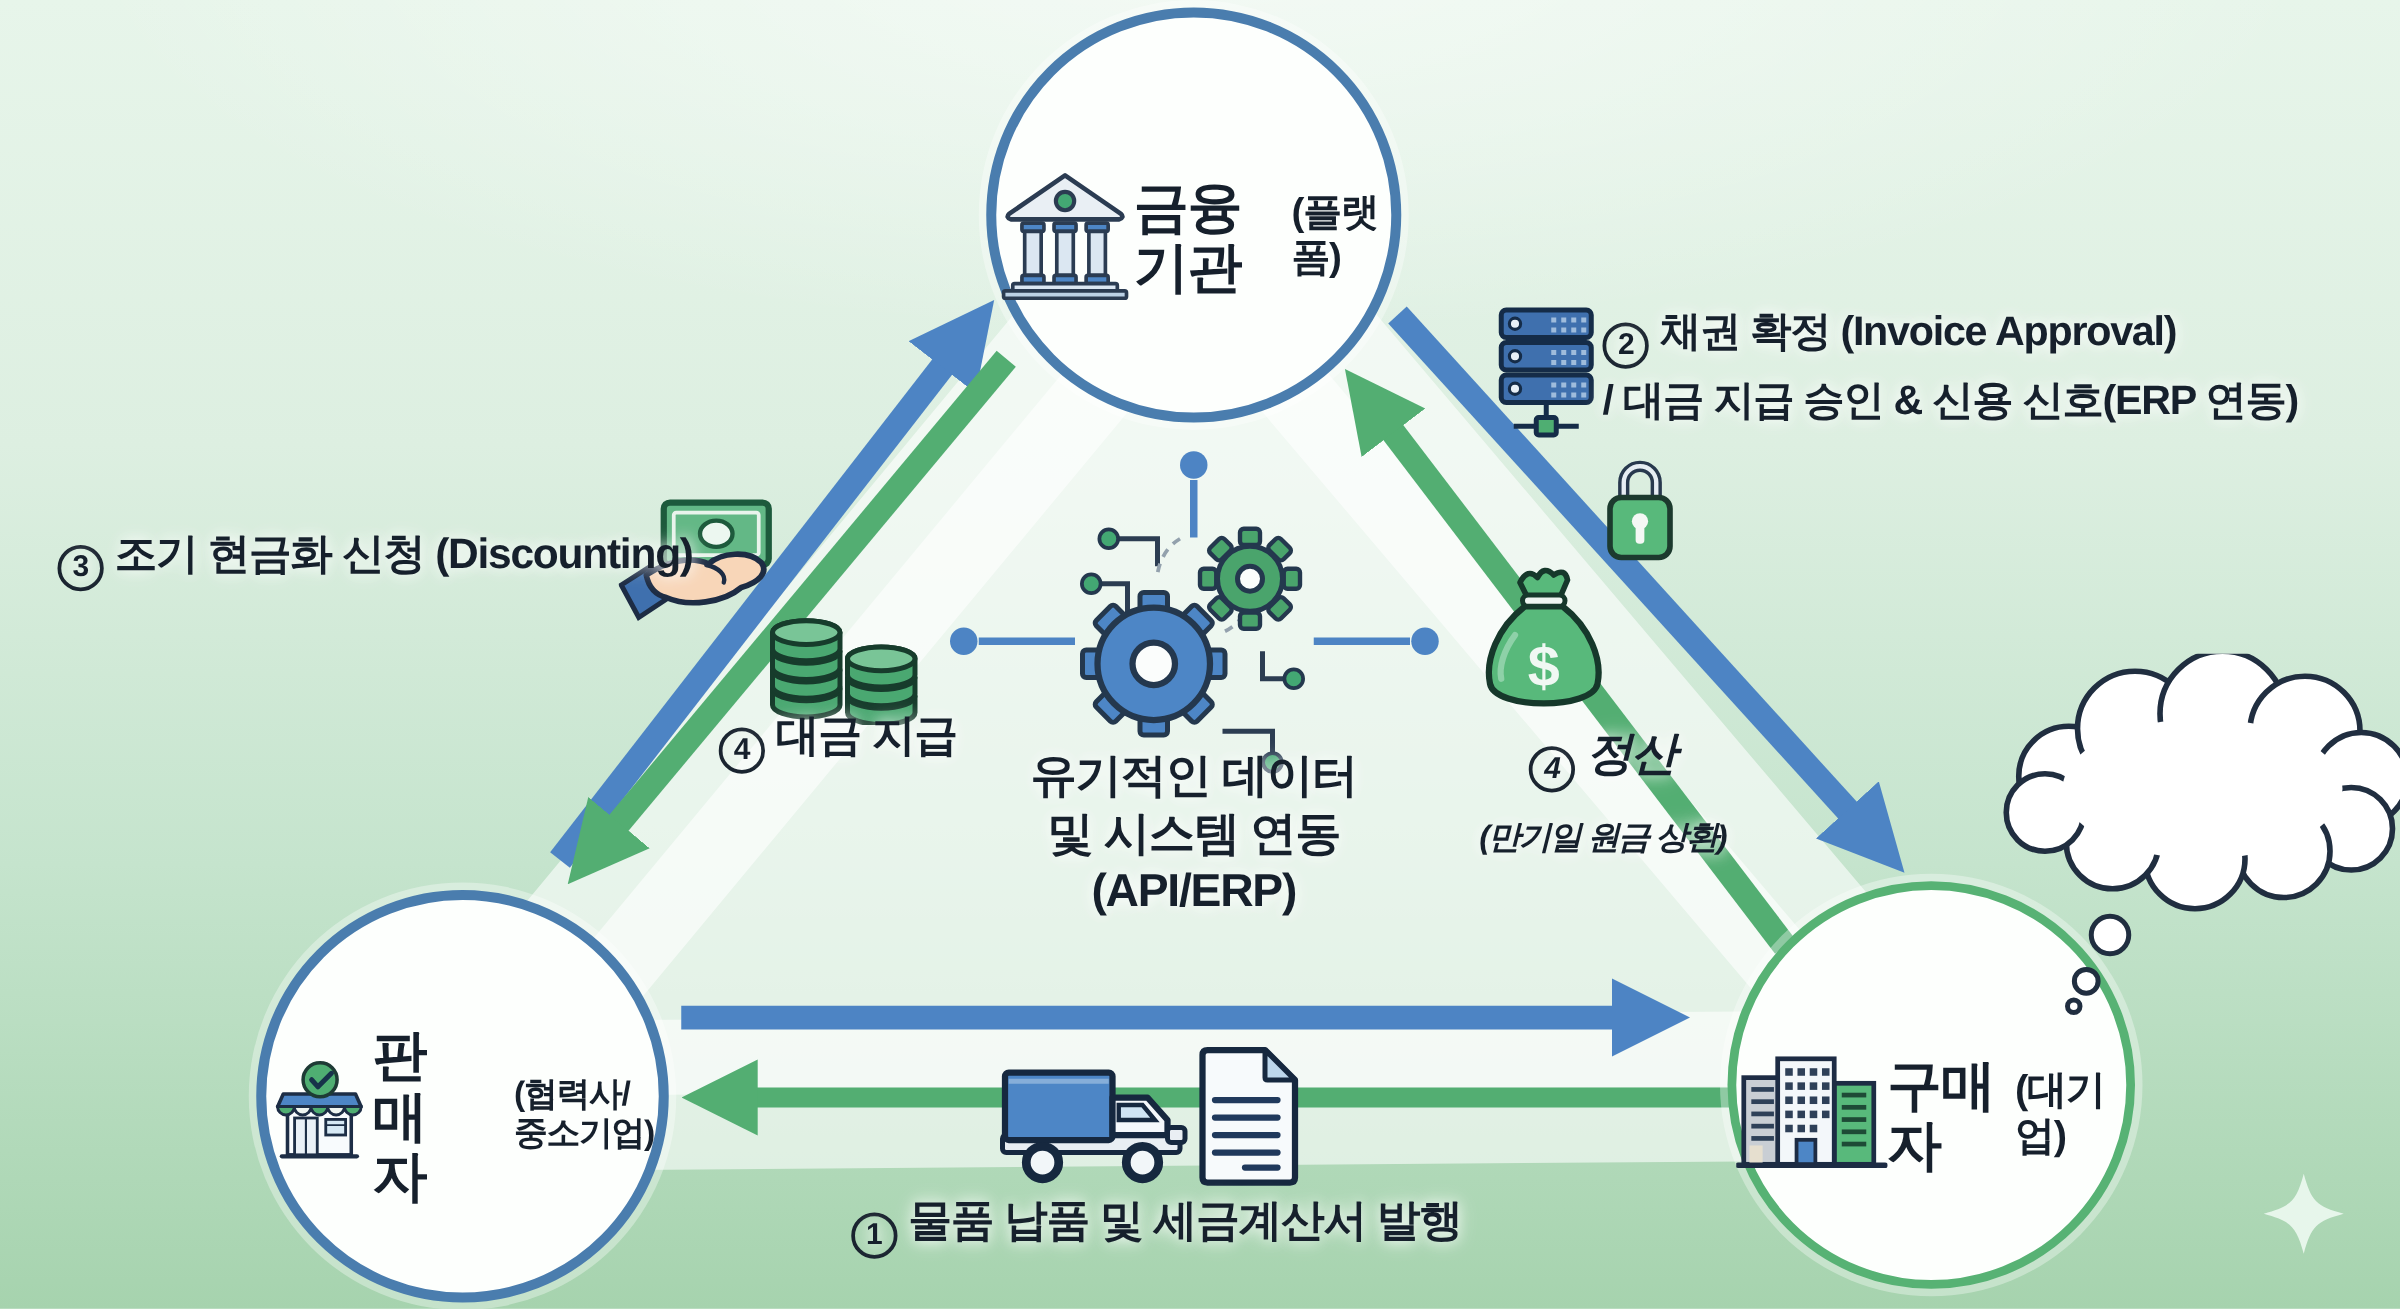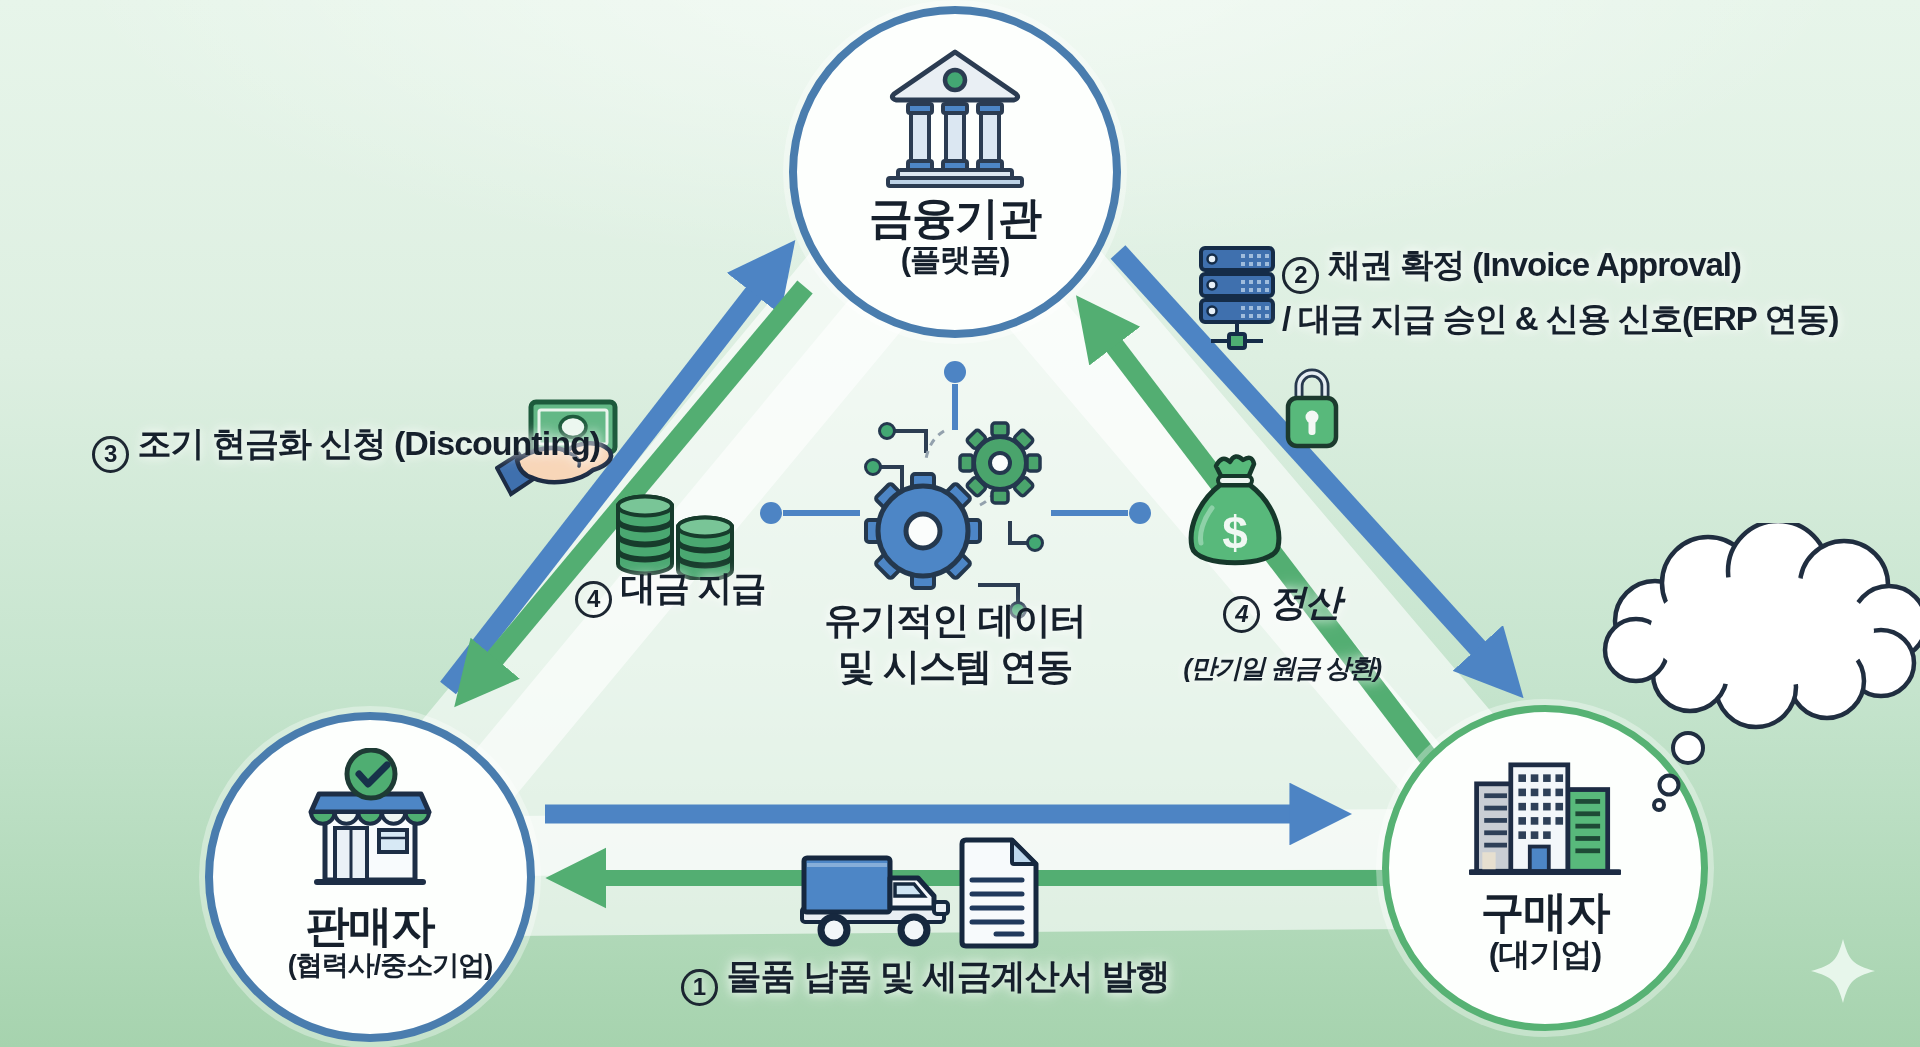--- a/index.html
+++ b/index.html
@@ -5,38 +5,38 @@
   html,body{margin:0;padding:0;background:#cfe8d6;}
   #canvas{position:relative;width:1920px;height:1047px;overflow:hidden;
     font-family:"Liberation Sans","DejaVu Sans",sans-serif;color:#16202c;
     background:
       radial-gradient(ellipse 1400px 500px at 50% -5%, rgba(255,255,255,0.55), rgba(255,255,255,0) 65%),
       linear-gradient(180deg,#e7f5ea 0%,#ddefe1 34%,#c5e4cd 66%,#a6d3ae 100%);}
   #canvas svg{display:block;}
   #scene{position:absolute;left:0;top:0;z-index:1;}
   .icon{position:absolute;z-index:3;}
   .circle{position:absolute;z-index:4;background:#fdfffd;border-radius:50%;
-    box-sizing:border-box;display:flex;flex-direction:column;align-items:center;
-    box-shadow:0 0 0 6px rgba(255,255,255,0.35);}
+    box-sizing:border-box;display:flex;align-items:center;
+    box-shadow:0 0 0 6px rgba(255,255,255,0.35);justify-content:space-between;}
   .circle .title{font-weight:800;font-size:44px;letter-spacing:-1px;line-height:1.1;margin-top:6px;}
   .circle .subtitle{font-weight:800;letter-spacing:-1px;line-height:1.15;}
   #platform-circle{left:789px;top:6px;width:332px;height:332px;border:8px solid #4a7dae;padding-top:32px;}
   #seller-circle{left:205px;top:712px;width:330px;height:330px;border:8px solid #4a7dae;padding-top:28px;}
   #buyer-circle{left:1382px;top:705px;width:326px;height:326px;border:7px solid #57b274;padding-top:44px;}
   #platform-circle .subtitle{font-size:31px;}
   #seller-circle .subtitle{font-size:27px;margin-left:40px;}
   #buyer-circle .subtitle{font-size:32px;}
   .label{position:absolute;z-index:6;font-weight:800;letter-spacing:-1px;
     text-shadow:0 0 10px rgba(255,255,255,0.85),0 0 18px rgba(255,255,255,0.6);}
   .label .line{display:block;}
   .num{display:inline-flex;width:37px;height:37px;border:3px solid #16202c;border-radius:50%;
     align-items:center;justify-content:center;font-size:24px;font-weight:800;
     box-sizing:border-box;margin-right:9px;vertical-align:-7px;background:transparent;}
   #step2-label{left:1282px;top:240px;width:648px;font-size:33px;line-height:50px;text-align:left;}
-  #step3-label{left:0px;top:418px;width:600px;font-size:34px;line-height:50px;text-align:right;}
+  #step3-label{left:0px;top:418px;width:600px;font-size:34px;line-height:50px;text-align:center;}
   #step4pay-label{left:552px;top:565px;width:236px;font-size:35px;text-align:center;}
   #step4settle-label{left:1155px;top:578px;width:254px;text-align:center;font-style:italic;}
   #step4settle-label .l1{font-size:37px;}
   #step4settle-label .l2{font-size:26px;margin-top:18px;letter-spacing:-1.5px;}
   #center-label{left:798px;top:598px;width:314px;font-size:37px;line-height:46px;text-align:center;}
   #step1-label{left:608px;top:953px;width:634px;font-size:35px;text-align:center;}
   #thought-text{left:1622px;top:560px;width:284px;font-size:30px;line-height:44px;
     text-align:center;z-index:8;text-shadow:none;}
   #cloud-icon{z-index:7;}
 </style>
@@ -368,19 +368,20 @@
   </div>
 
   <div class="label" id="step4settle-label">
     <div class="l1"><span class="num">4</span><span>정산</span></div>
     <div class="l2">(만기일 원금 상환)</div>
   </div>
 
   <div class="label" id="center-label">
     <span class="line">유기적인 데이터</span>
     <span class="line">및 시스템 연동</span>
+    <span class="line">(API/ERP)</span>
   </div>
 
   <div class="label" id="step1-label">
     <span class="num">1</span><span>물품 납품 및 세금계산서 발행</span>
   </div>
 
 </div>
 
 </body></html>

